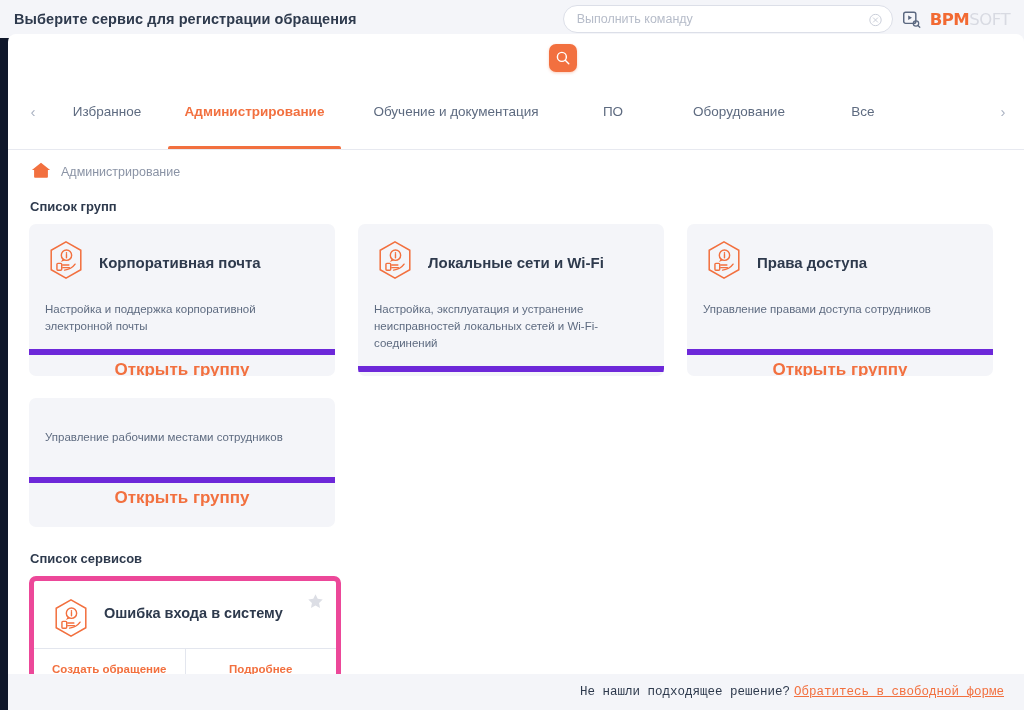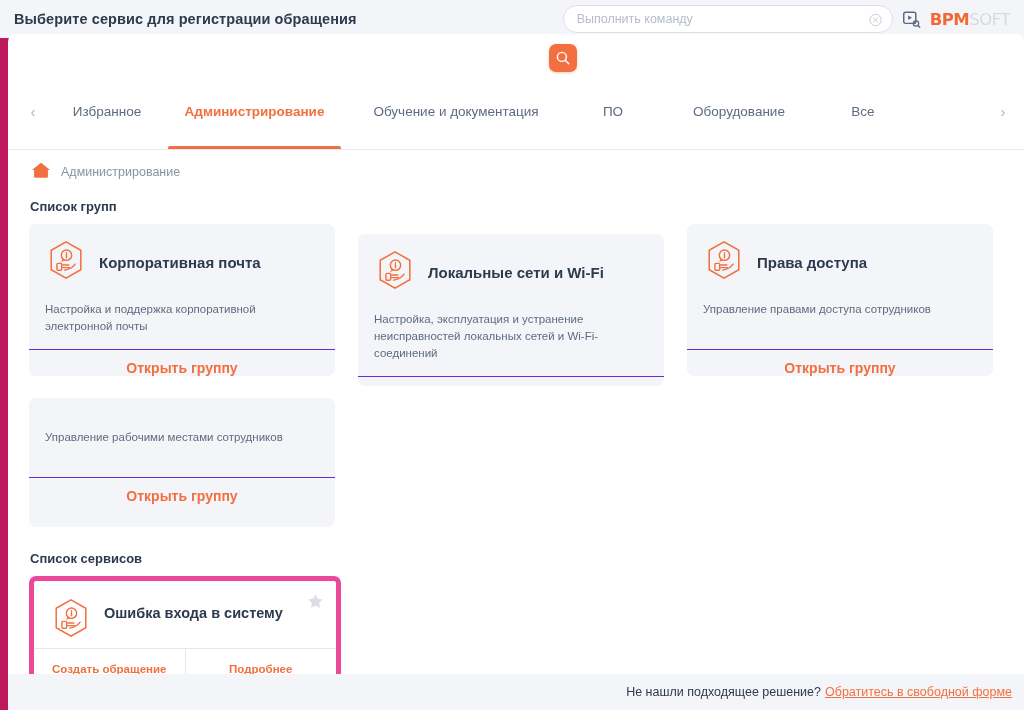--- a/index.html
+++ b/index.html
@@ -2,21 +2,21 @@
 <html><head>
 <meta charset="utf-8">
 <style>
   * { box-sizing: border-box; margin: 0; padding: 0; }
   html, body {
     width: 1024px; height: 710px;
     background: #f4f5f9;
     font-family: "Liberation Sans", sans-serif;
     overflow: hidden;
   }
-  .app { position: relative; width: 1012px; height: 710px; background: #be185d; }
+  .app { position: relative; width: 1012px; height: 710px; background: #0f172a; }
 
   
   .topbar {
     position: absolute; left: 0; top: 0; width: 1024px; height: 38px;
     display: flex; align-items: center; background: #f4f5f9;
   }
   .topbar-title {
     margin-left: 14px; font-size: 14.5px; font-weight: bold;
     color: #2e3a4d; letter-spacing: .1px; white-space: nowrap;
   }
@@ -107,26 +107,26 @@
     position: absolute; width: 306px; background: #f4f5f9;
     border-radius: 7px; overflow: hidden;
   }
   .card-body { padding: 15px 16px 0 16px; }
   .card-head { display: flex; align-items: center; gap: 12px; }
   .card-title { font-size: 15px; font-weight: bold; color: #2e3a4d; }
   .card-desc {
     margin-top: 16px; font-size: 11.5px; color: #5e6b80; line-height: 17px;
   }
   .card-action {
-    margin-top: 14px; border-top: 1px solid #6d28d9; height: 36px;
+    margin-top: 14px; border-top: 6px solid #6d28d9; height: 36px;
     display: flex; align-items: center; justify-content: center;
-    font-size: 14px; font-weight: bold; color: #f2703f; cursor: pointer;
+    font-size: 17px; font-weight: bold; color: #f2703f; cursor: pointer;
   }
   #card-0 { left: 21px; top: 190px; height: 152px; }
-  #card-1 { left: 350px; top: 200px; height: 152px; }
+  #card-1 { left: 350px; top: 190px; height: 152px; }
   #card-2 { left: 679px; top: 190px; height: 152px; }
   #card-3 { left: 21px; top: 364px; height: 129px; }
   #card-2 .card-desc, #card-3 .card-desc { margin-top: 16px; }
   #card-3 .card-action { margin-top: 31px; }
   #card-2 .card-action { margin-top: 31px; }
 
   
   .svc-card {
     position: absolute; left: 21px; top: 542px; width: 312px; height: 118px;
     background: #ffffff; border: 5px solid #ec4899; border-radius: 7px; overflow: hidden;
@@ -138,21 +138,22 @@
   .svc-btn {
     flex: 1; display: flex; align-items: center; justify-content: center;
     font-size: 11.5px; font-weight: bold; color: #f2703f; cursor: pointer;
   }
   .svc-btn + .svc-btn { border-left: 1px solid #e3e6ee; }
 
   
   .footer {
     position: absolute; left: 8px; top: 674px; width: 1016px; height: 36px;
     background: #f4f5f9; display: flex; align-items: center; justify-content: flex-end;
-    padding-right: 12px;
+    padding-right: 20px;
+    font-family: Liberation Mono, monospace;
   }
   .footer-text { font-size: 12.5px; color: #2e3a4d; }
   .footer-link { font-size: 12.5px; color: #f2703f; text-decoration: underline; margin-left: 4px; cursor: pointer; }
 </style>
 </head>
 <body>
 
 <div class="app">
 
   <div class="topbar">

